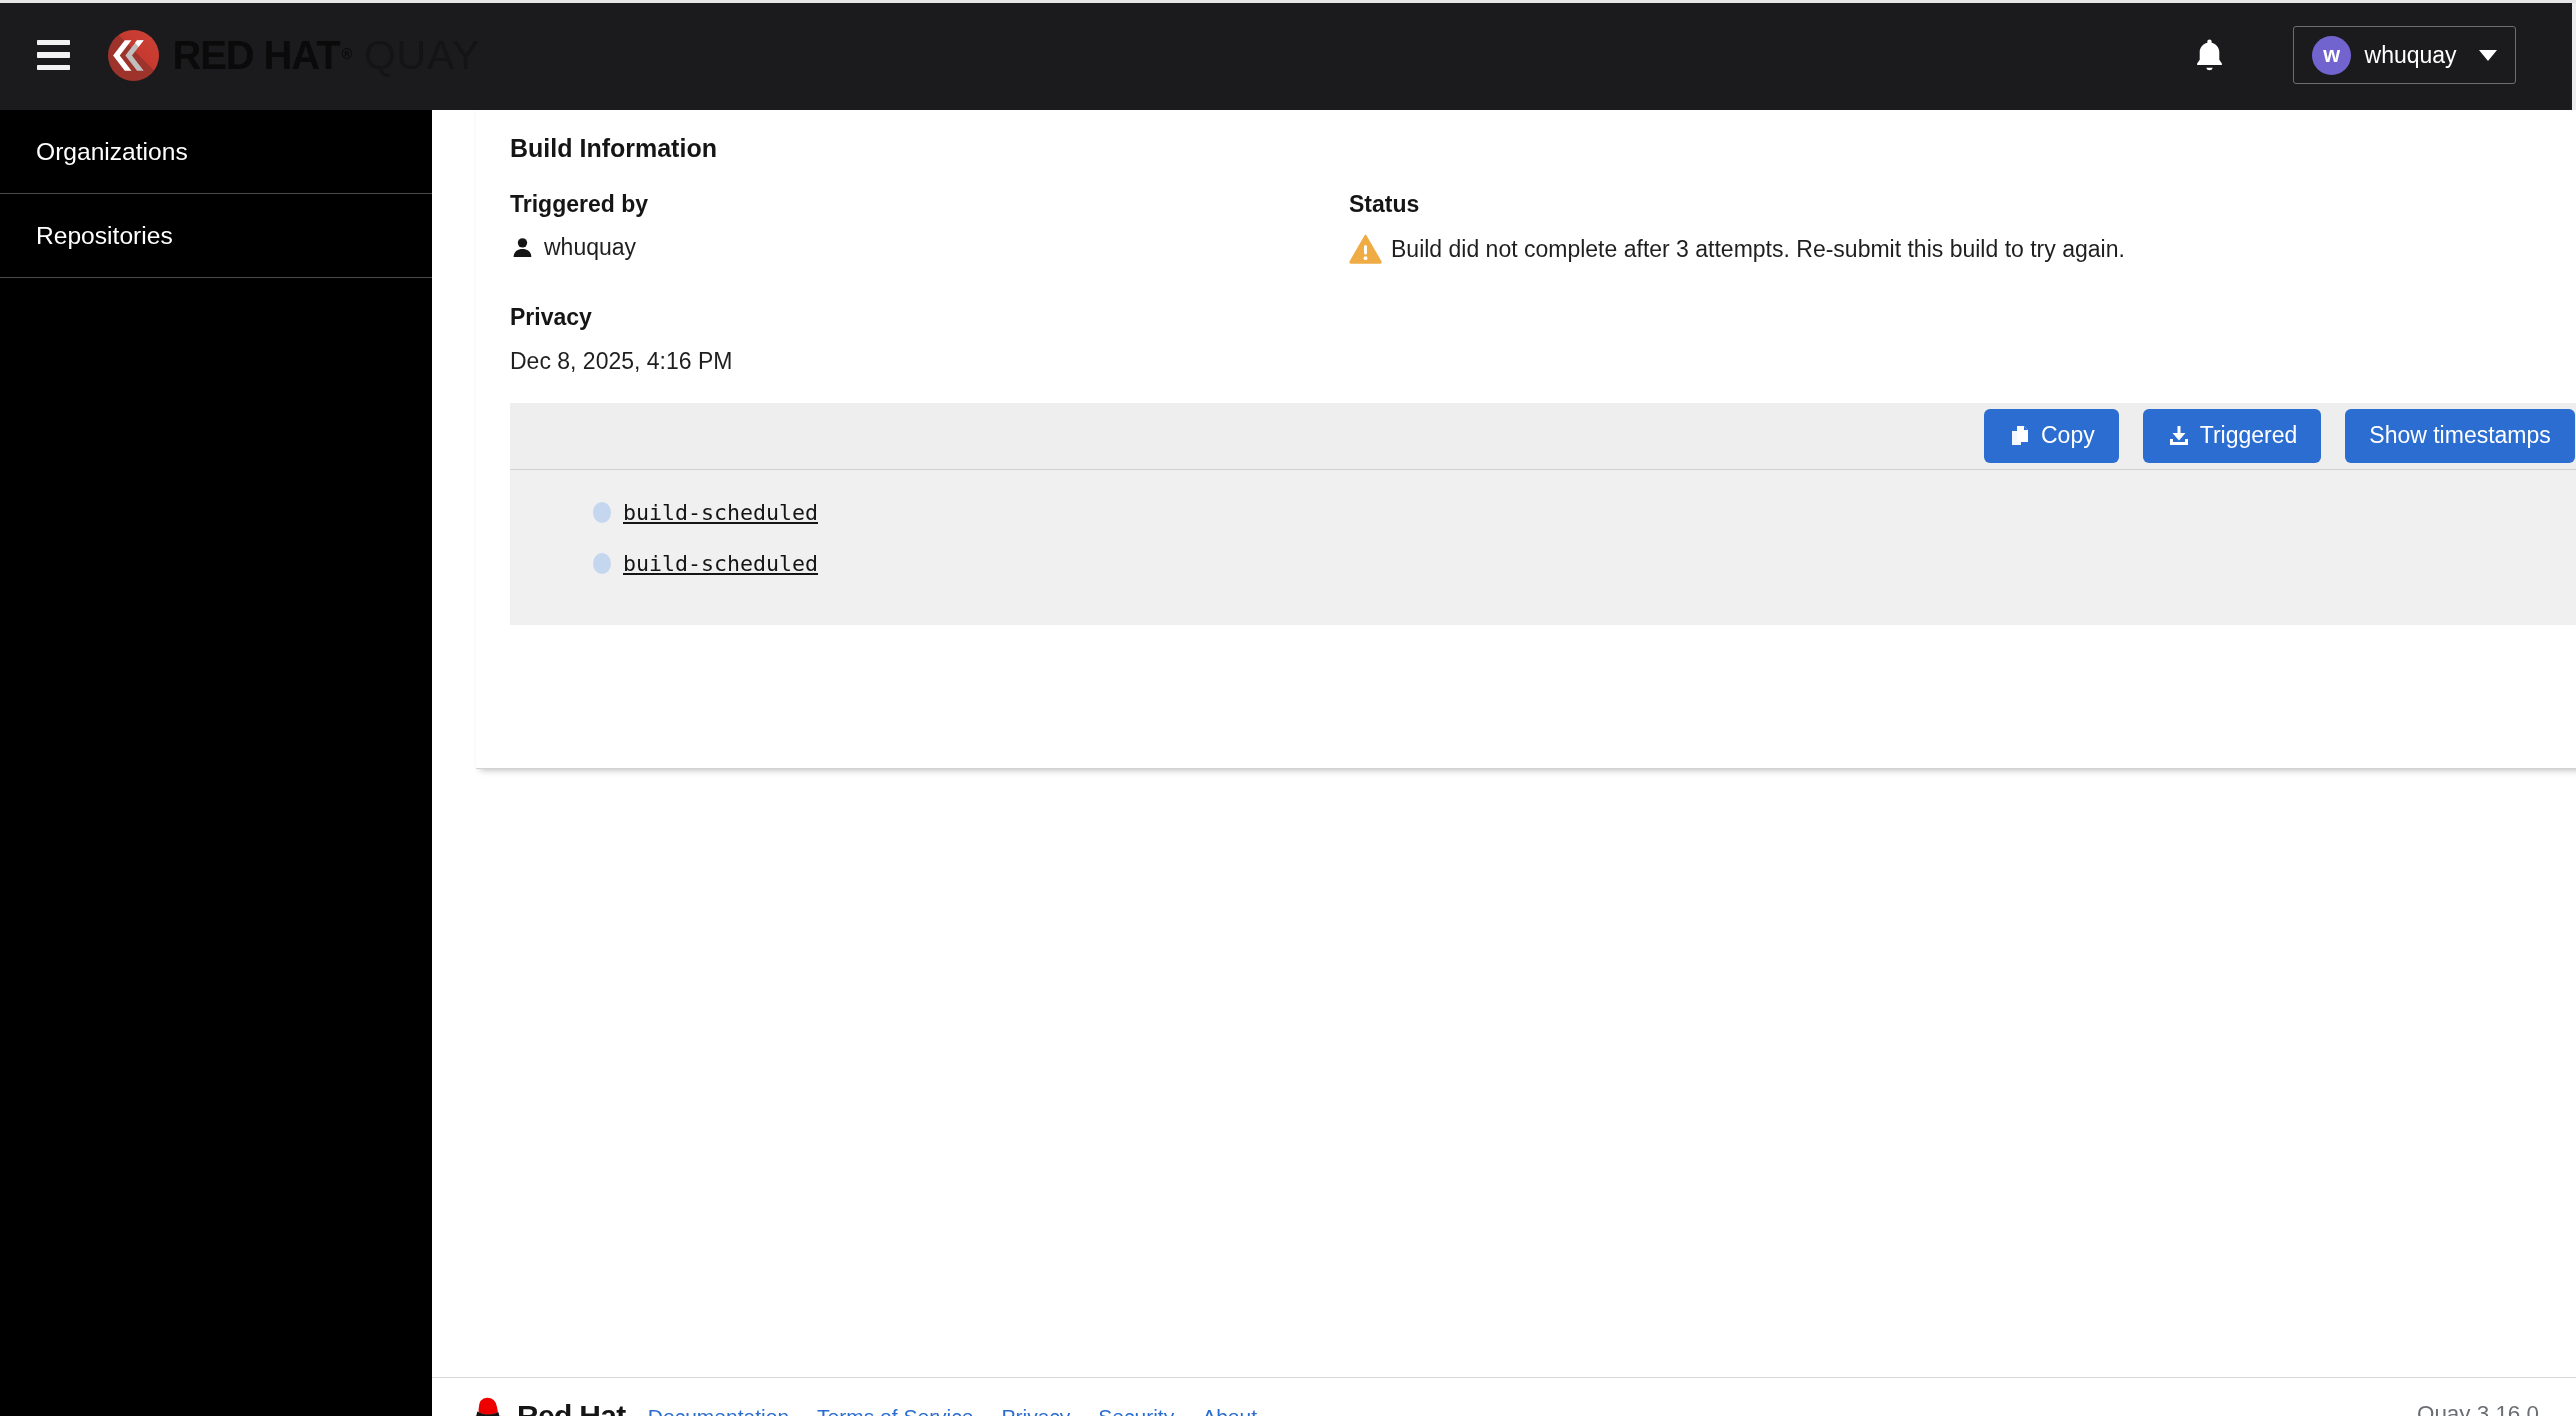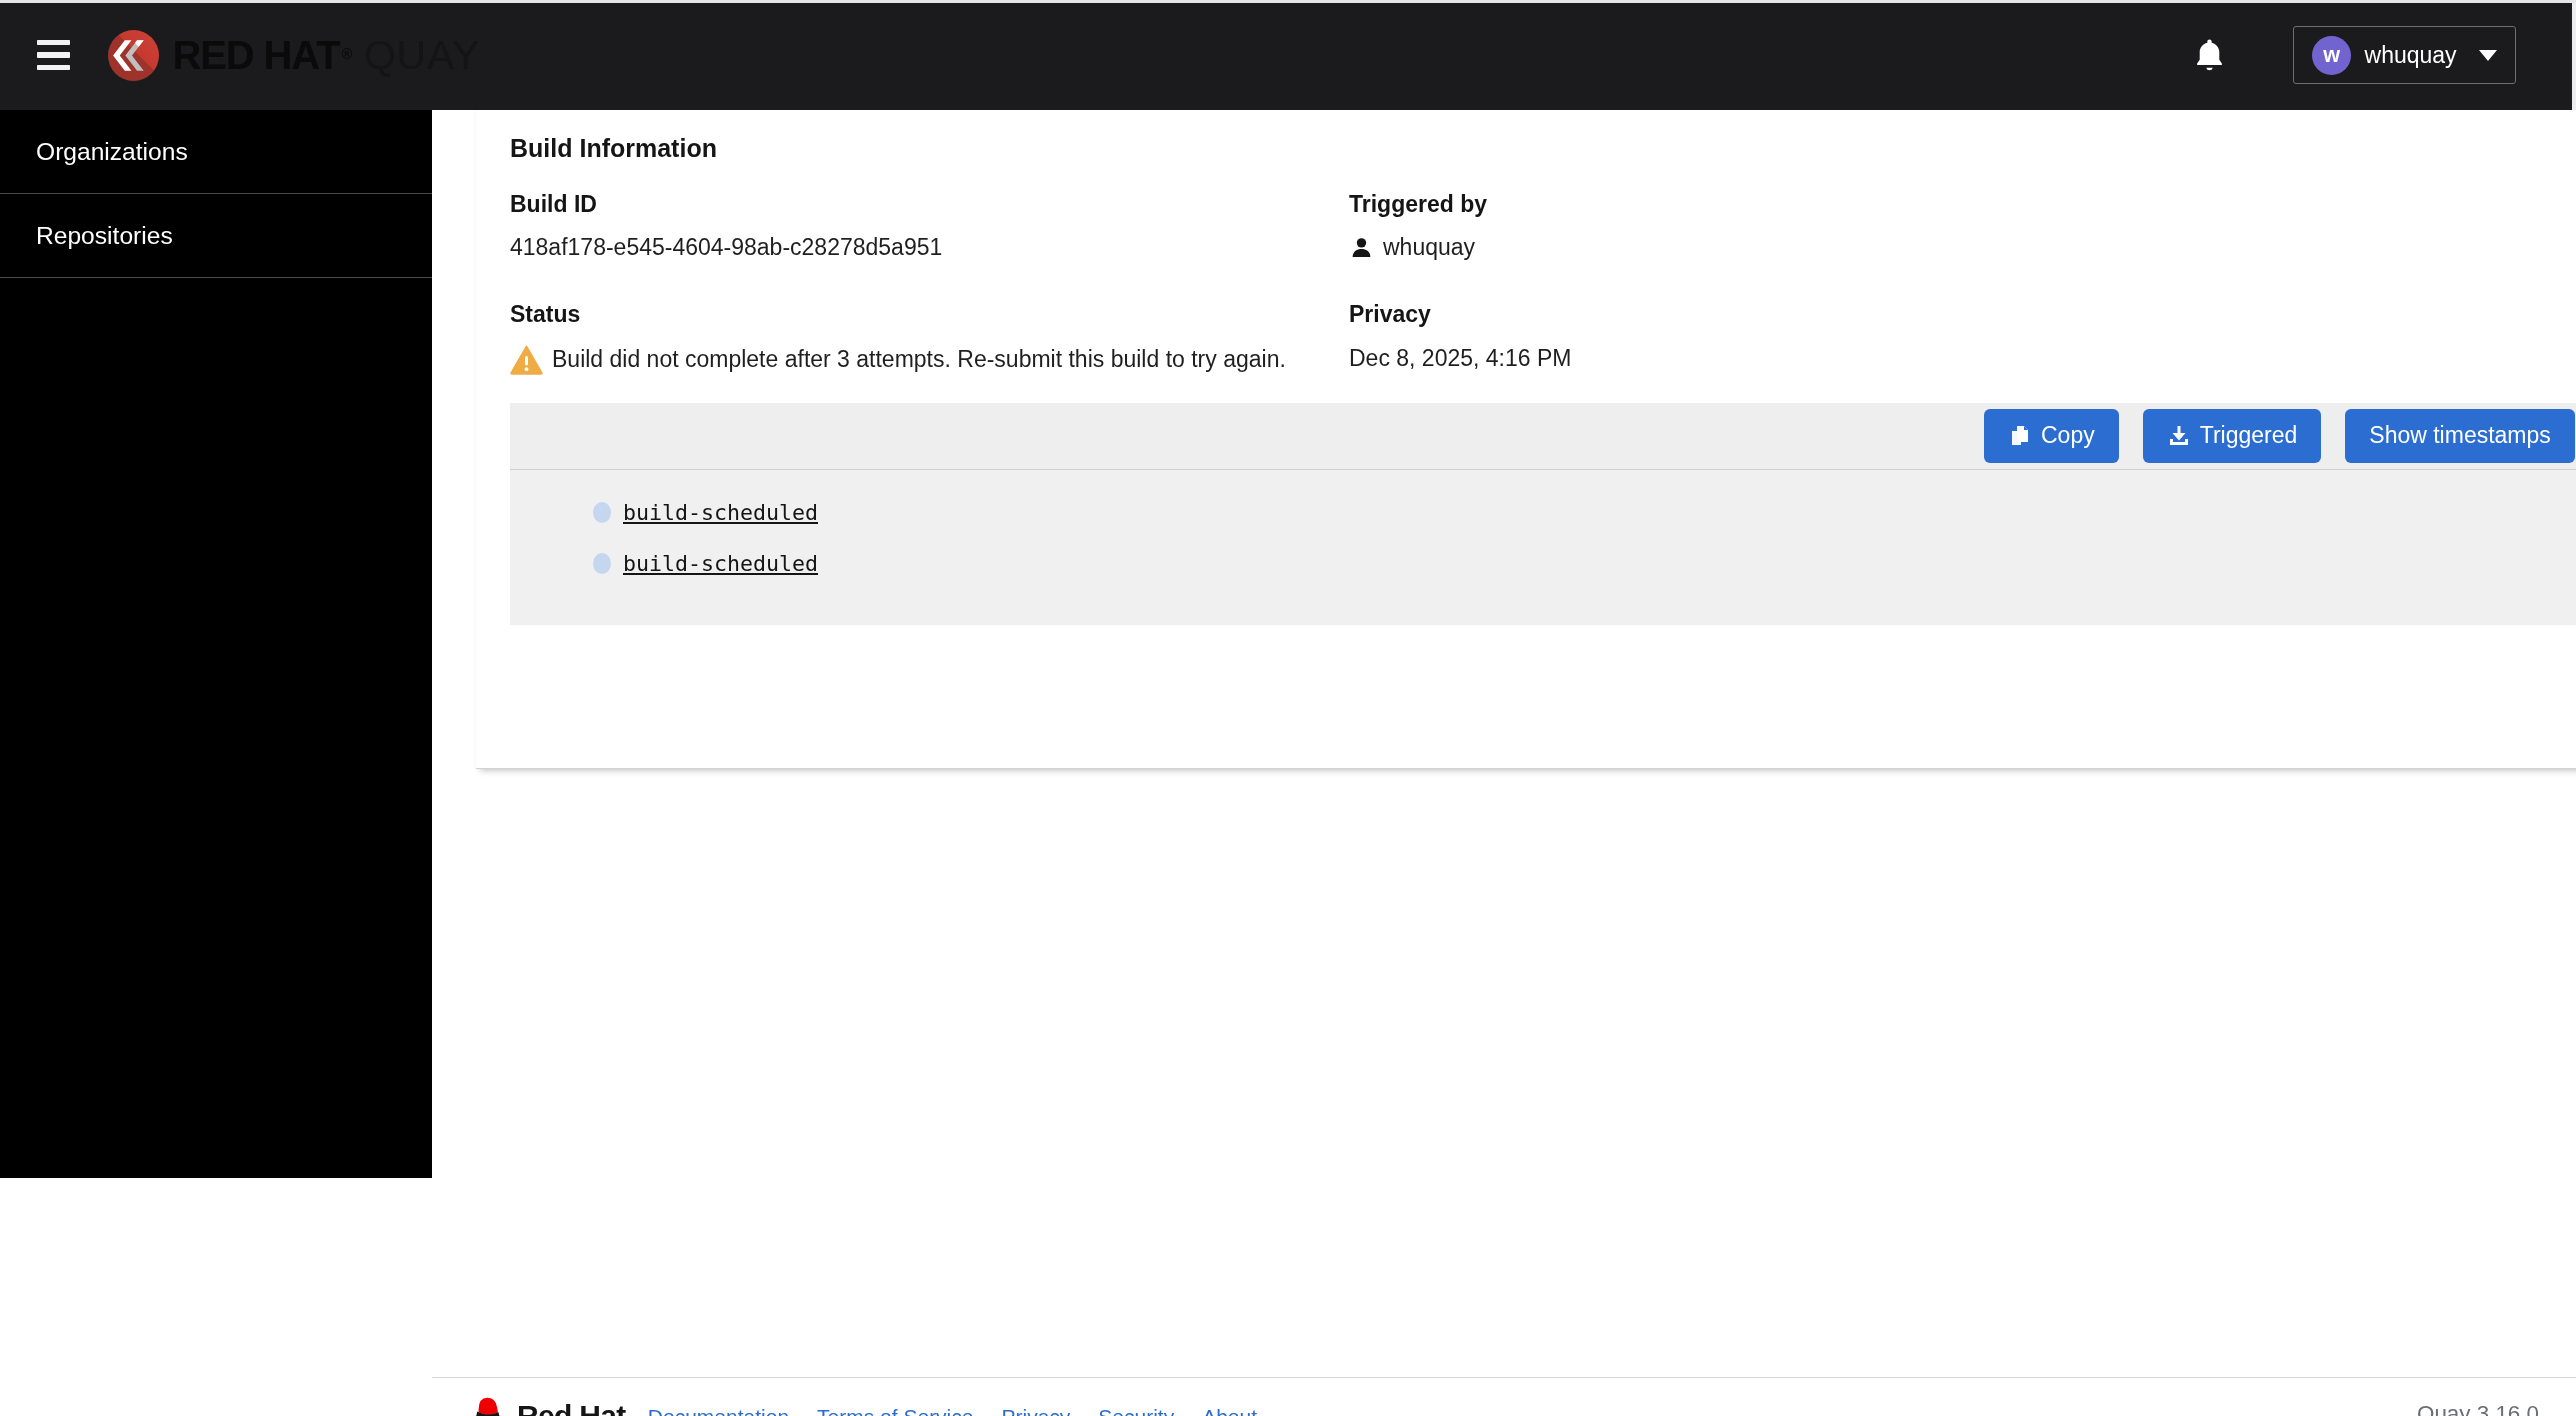--- a/index.html
+++ b/index.html
@@ -28,21 +28,21 @@
   .bell{width:33px;height:36px;margin-right:67px;cursor:pointer;}
   .user-menu{display:flex;align-items:center;border:1.5px solid #6f6f6f;border-radius:3px;
     height:58px;padding:0 18px;margin-right:60px;cursor:pointer;background:#1b1b1d;}
   .avatar{width:39px;height:39px;border-radius:50%;background:var(--avatar-purple);
     display:flex;align-items:center;justify-content:center;color:#fff;font-size:21.6px;font-weight:700;}
   .user-name{color:#fff;font-size:23px;margin-left:13.4px;}
   .caret-down{width:0;height:0;border-left:9px solid transparent;border-right:9px solid transparent;
     border-top:11.2px solid #ffffff;margin-left:22.4px;}
   .edge-strip{position:absolute;right:0;top:0;width:4.5px;height:110px;background:#ededed;z-index:55;}
   
-  .sidebar{position:absolute;left:0;top:110px;width:432px;height:1068px;background:#000;z-index:10;}
+  .sidebar{position:absolute;left:0;top:110px;width:432px;height:1307px;background:#000;z-index:10;}
   .side-item{height:84px;display:flex;align-items:center;padding:0 34px 0 36px;
     color:#fff;font-size:24.6px;border-bottom:1.5px solid #4a4a4a;cursor:pointer;}
   .side-item .grow{flex:1;}
   .side-item svg{width:19.4px;height:25px;}
   
   .main{position:absolute;left:432px;top:100px;width:2144px;height:1307px;background:#fff;margin-left:44px;}
   .card{height:669px;padding:0 34px;border-bottom:1.5px solid #d2d2d2;
     box-shadow:0 4.5px 6.7px -3.7px rgba(0,0,0,0.28);}
   h2.section-title{font-size:25px;font-weight:700;color:#151515;}
   .title-info{padding-top:34px;}
@@ -128,24 +128,20 @@
   </div>
 </div>
 
 <div class="main">
   <div class="card">
 
     <h2 class="section-title title-info">Build Information</h2>
 
     <div class="info-grid">
       <div>
-        <div class="field-label">Build ID</div>
-        <div class="field-value">418af178-e545-4604-98ab-c28278d5a951</div>
-      </div>
-      <div>
         <div class="field-label">Triggered by</div>
         <div class="field-value">
           <svg width="25" height="25" viewBox="0 0 24 24">
             <circle cx="12" cy="7.5" r="4.5" fill="#151515"></circle>
             <path d="M3.5 21c0-4.7 3.8-7.5 8.5-7.5s8.5 2.8 8.5 7.5z" fill="#151515"></path>
           </svg>
           <span>whuquay</span>
         </div>
       </div>
       <div>

